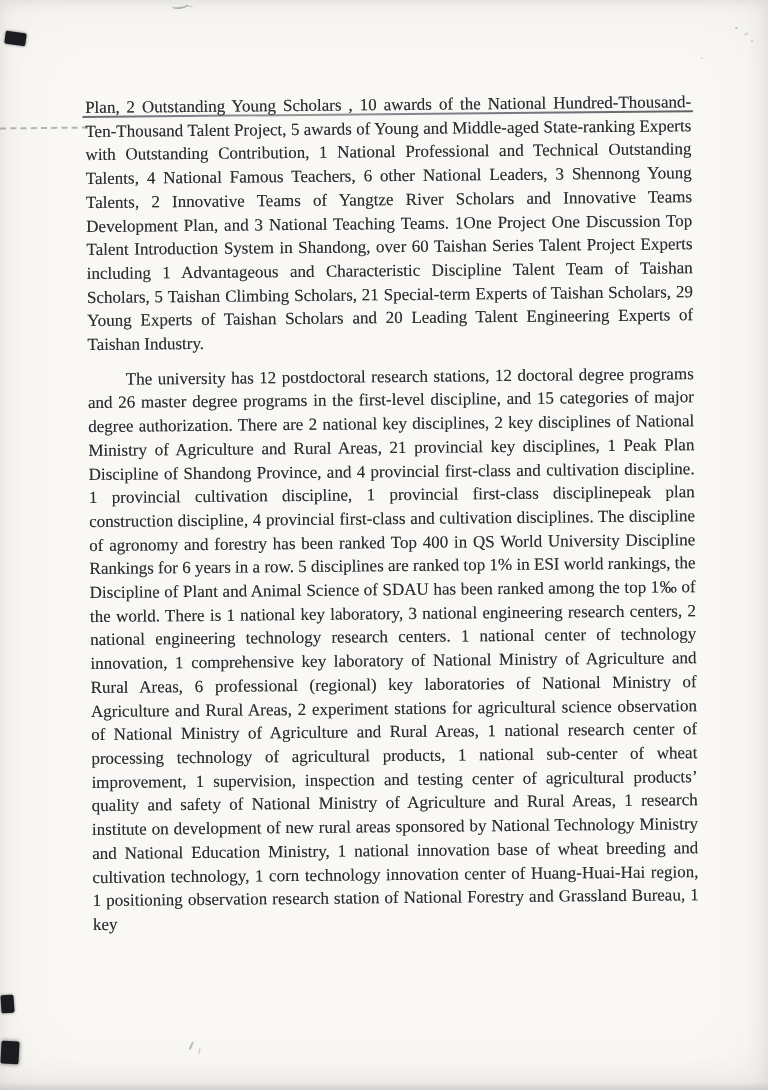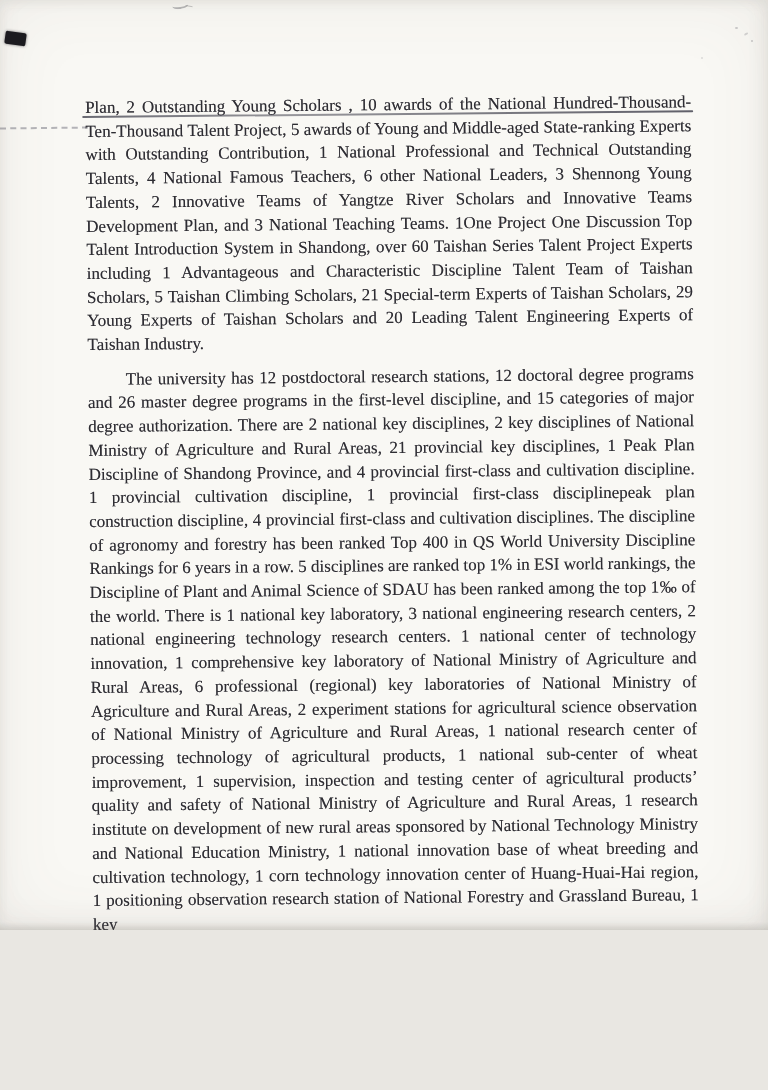--- a/index.html
+++ b/index.html
@@ -10,21 +10,21 @@
   html, body { margin: 0; padding: 0; }
   body {
     width: 768px;
     height: 1090px;
     background: #e9e7e2;
     font-family: "Liberation Serif", "DejaVu Serif", serif;
   }
   .page {
     position: relative;
     width: 768px;
-    height: 930px;
+    height: 1090px;
     background: var(--paper);
     overflow: hidden;
     box-shadow:
       inset 0 0 70px rgba(95, 90, 78, 0.07),
       inset -6px 0 18px rgba(95, 90, 78, 0.05),
       inset 0 -12px 24px rgba(95, 90, 78, 0.06),
       inset 0 4px 10px rgba(95, 90, 78, 0.05);
   }
   
   .page::after {

